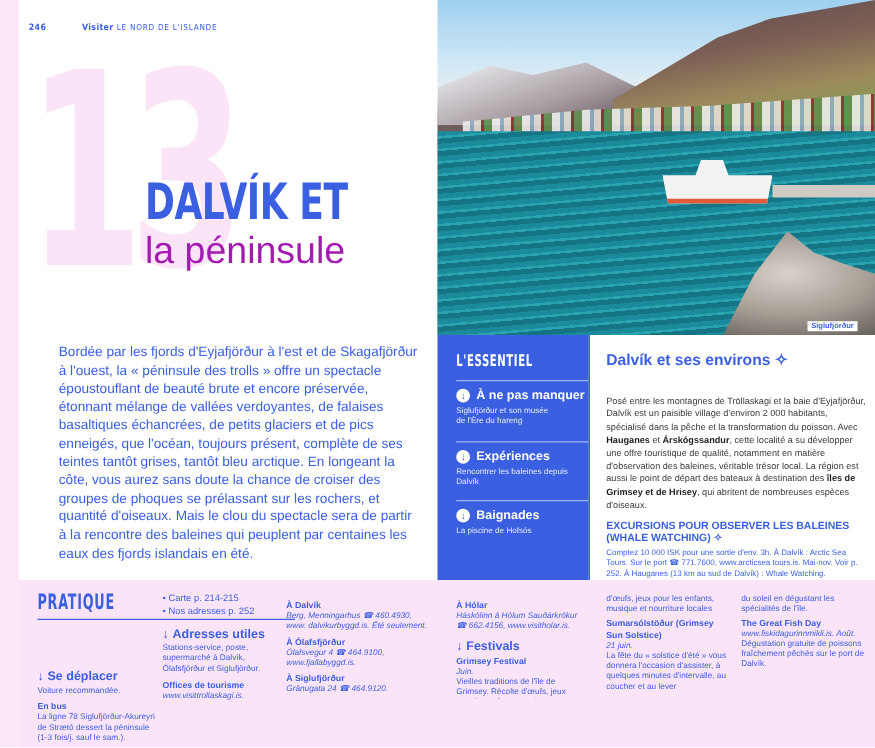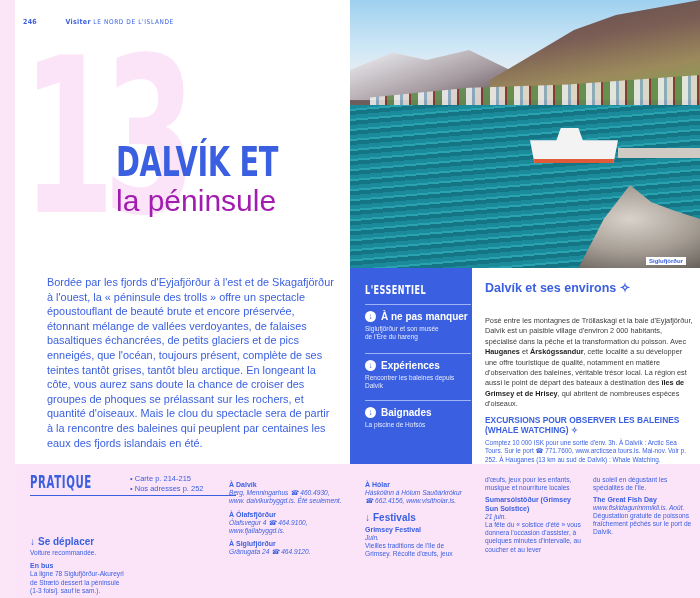--- a/index.html
+++ b/index.html
@@ -133,20 +133,26 @@
   </div>
   <div class="prat-rule"></div>
 
   <div class="pcol" style="left:15px; top:38px; width:95px;margin-top:34px;">
     <h4><span class="arr">↓</span><span>Se déplacer</span></h4>
     <p>Voiture recommandée.</p>
     <h5>En bus</h5>
     <p>La ligne 78 Siglufjörður-Akureyri de Strætó dessert la péninsule (1-3 fois/j. sauf le sam.).</p>
   </div>
 
+  <div class="pcol" style="left:115px; top:38px; width:100px;">
+    <h4><span class="arr">↓</span><span>Adresses utiles</span></h4>
+    <p>Stations-service, poste, supermarché à Dalvík, Ólafsfjörður et Siglufjörður.</p>
+    <h5>Offices de tourisme</h5>
+    <p class="it">www.visittrollaskagi.is.</p>
+  </div>
 
   <div class="pcol" style="left:214px; top:12px; width:115px;">
     <h5>À Dalvík</h5>
     <p class="it">Berg, Menningarhus ☎ 460.4930, www. dalvikurbyggd.is. Été seulement.</p>
     <h5>À Ólafsfjörður</h5>
     <p class="it">Ólafsvegur 4 ☎ 464.9100, www.fjallabyggd.is.</p>
     <h5>À Siglufjörður</h5>
     <p class="it">Grānugata 24 ☎ 464.9120.</p>
   </div>
 

